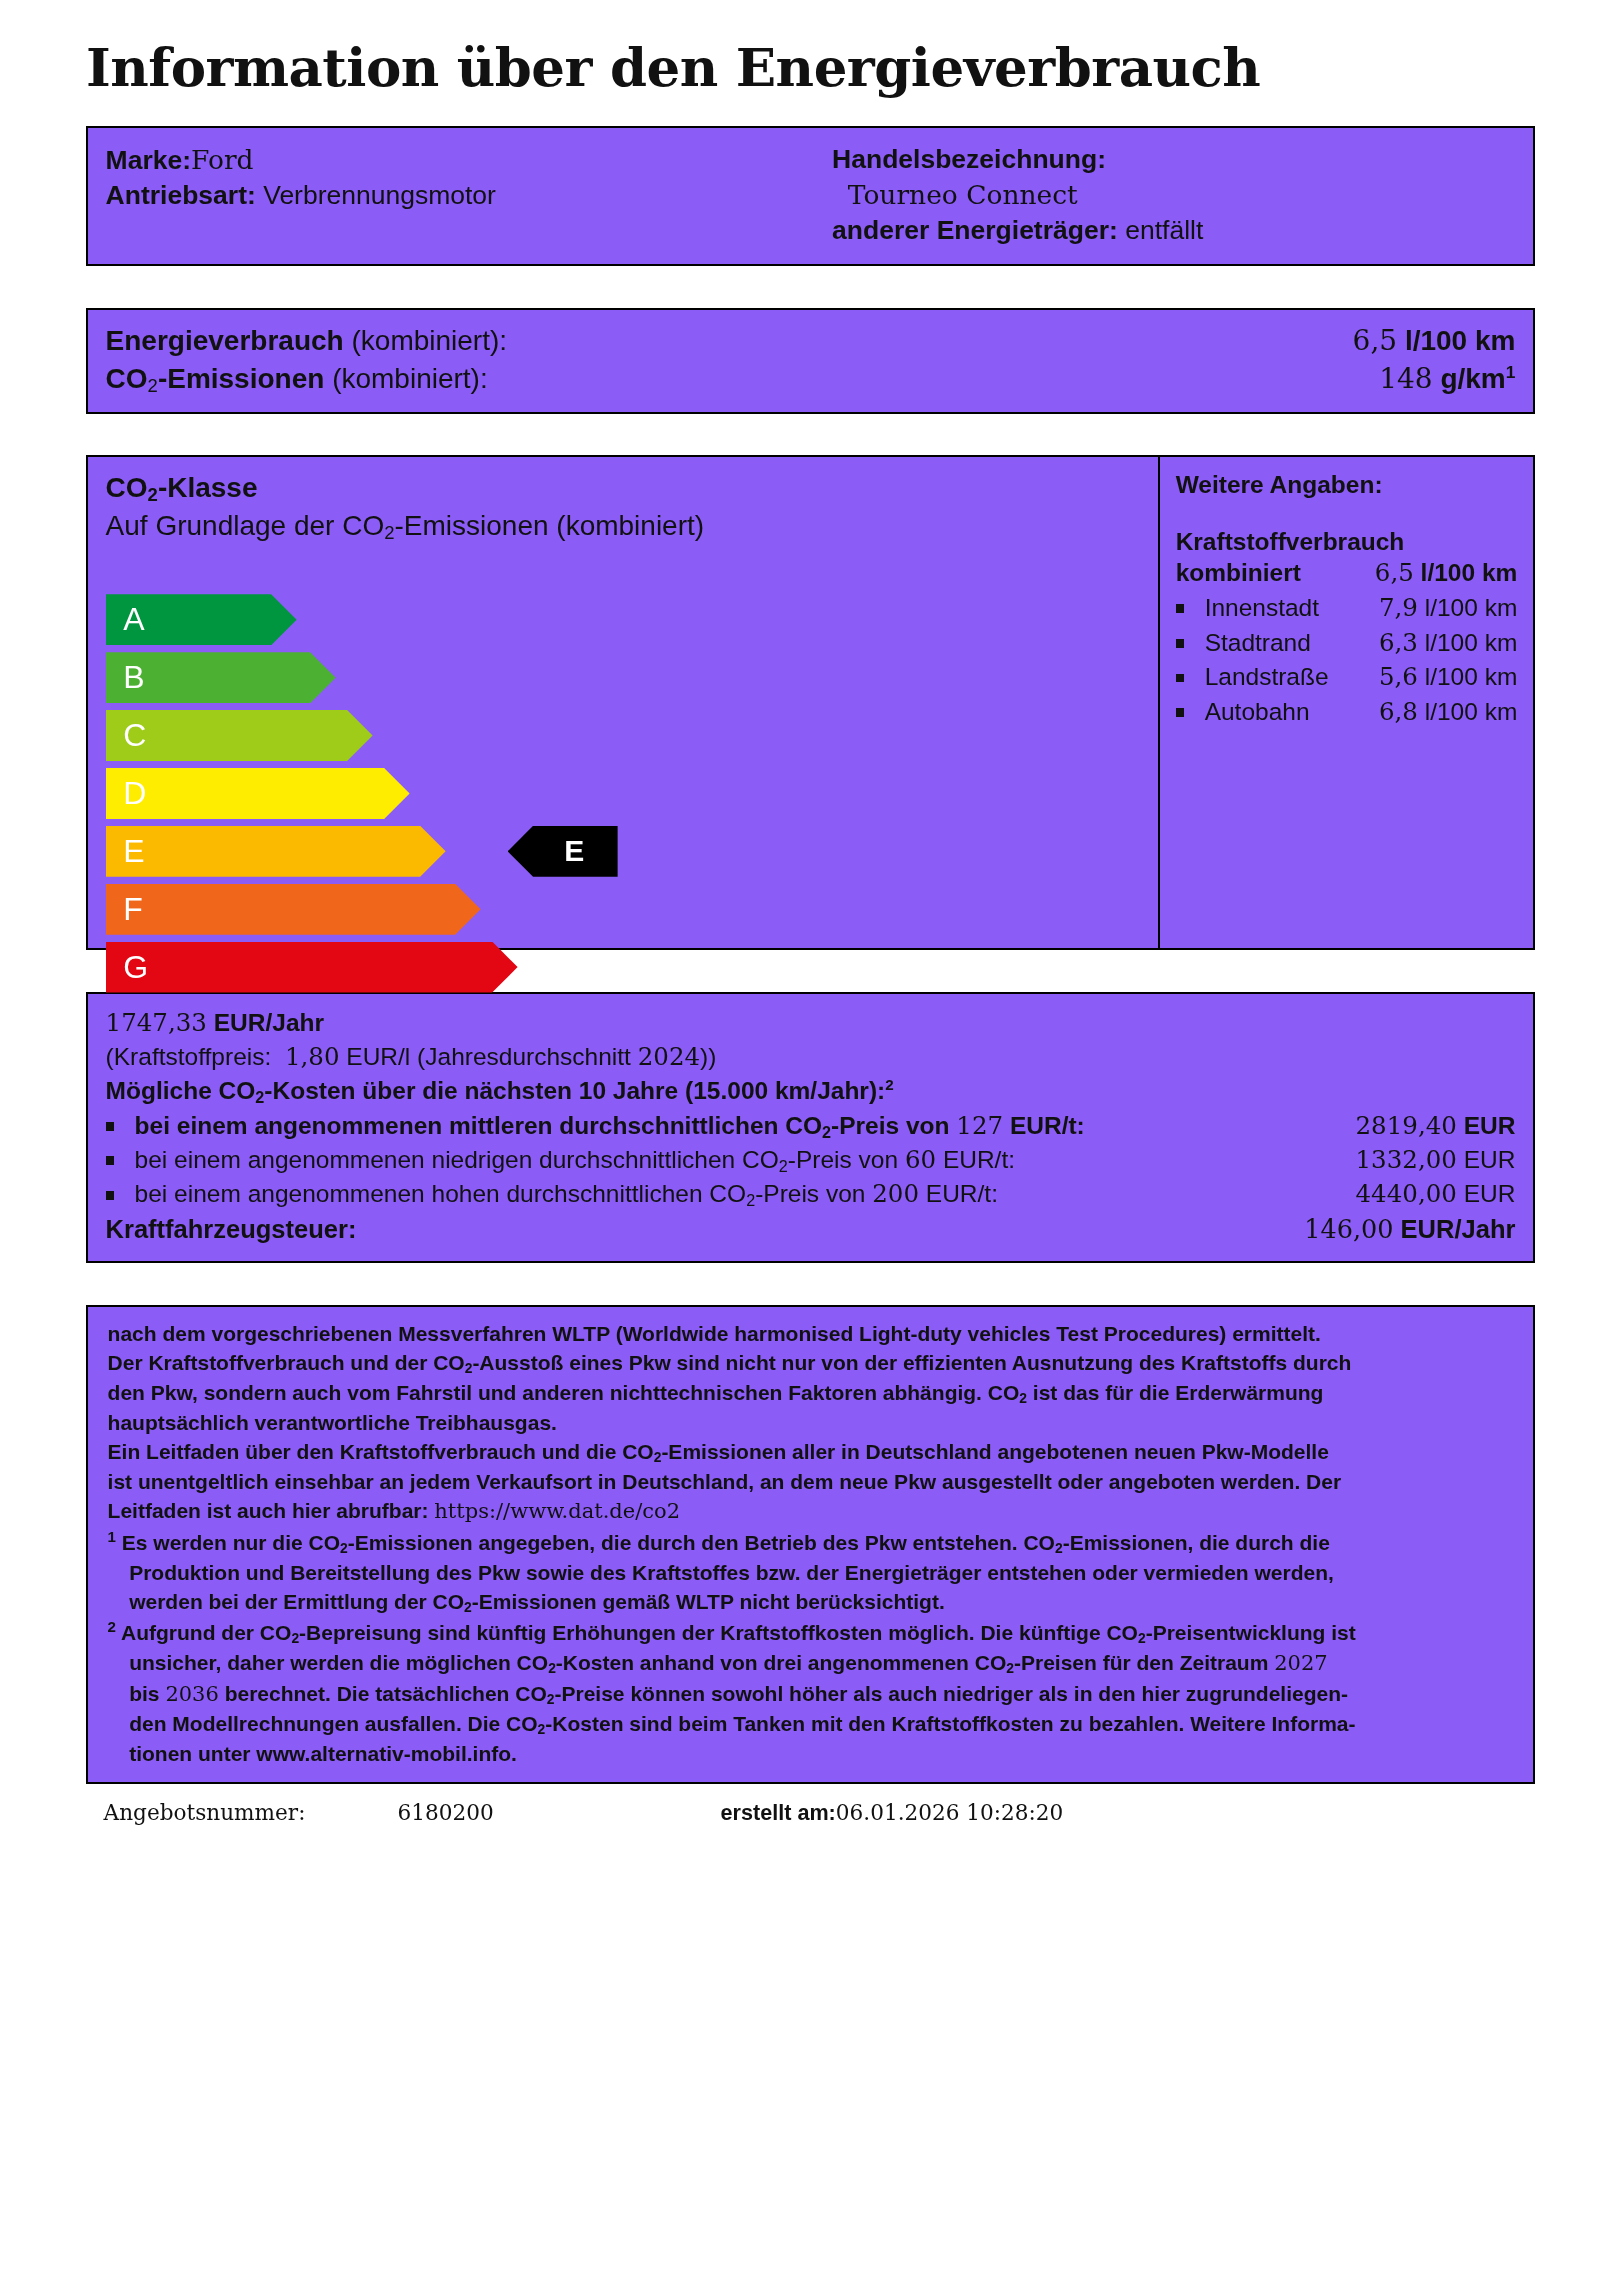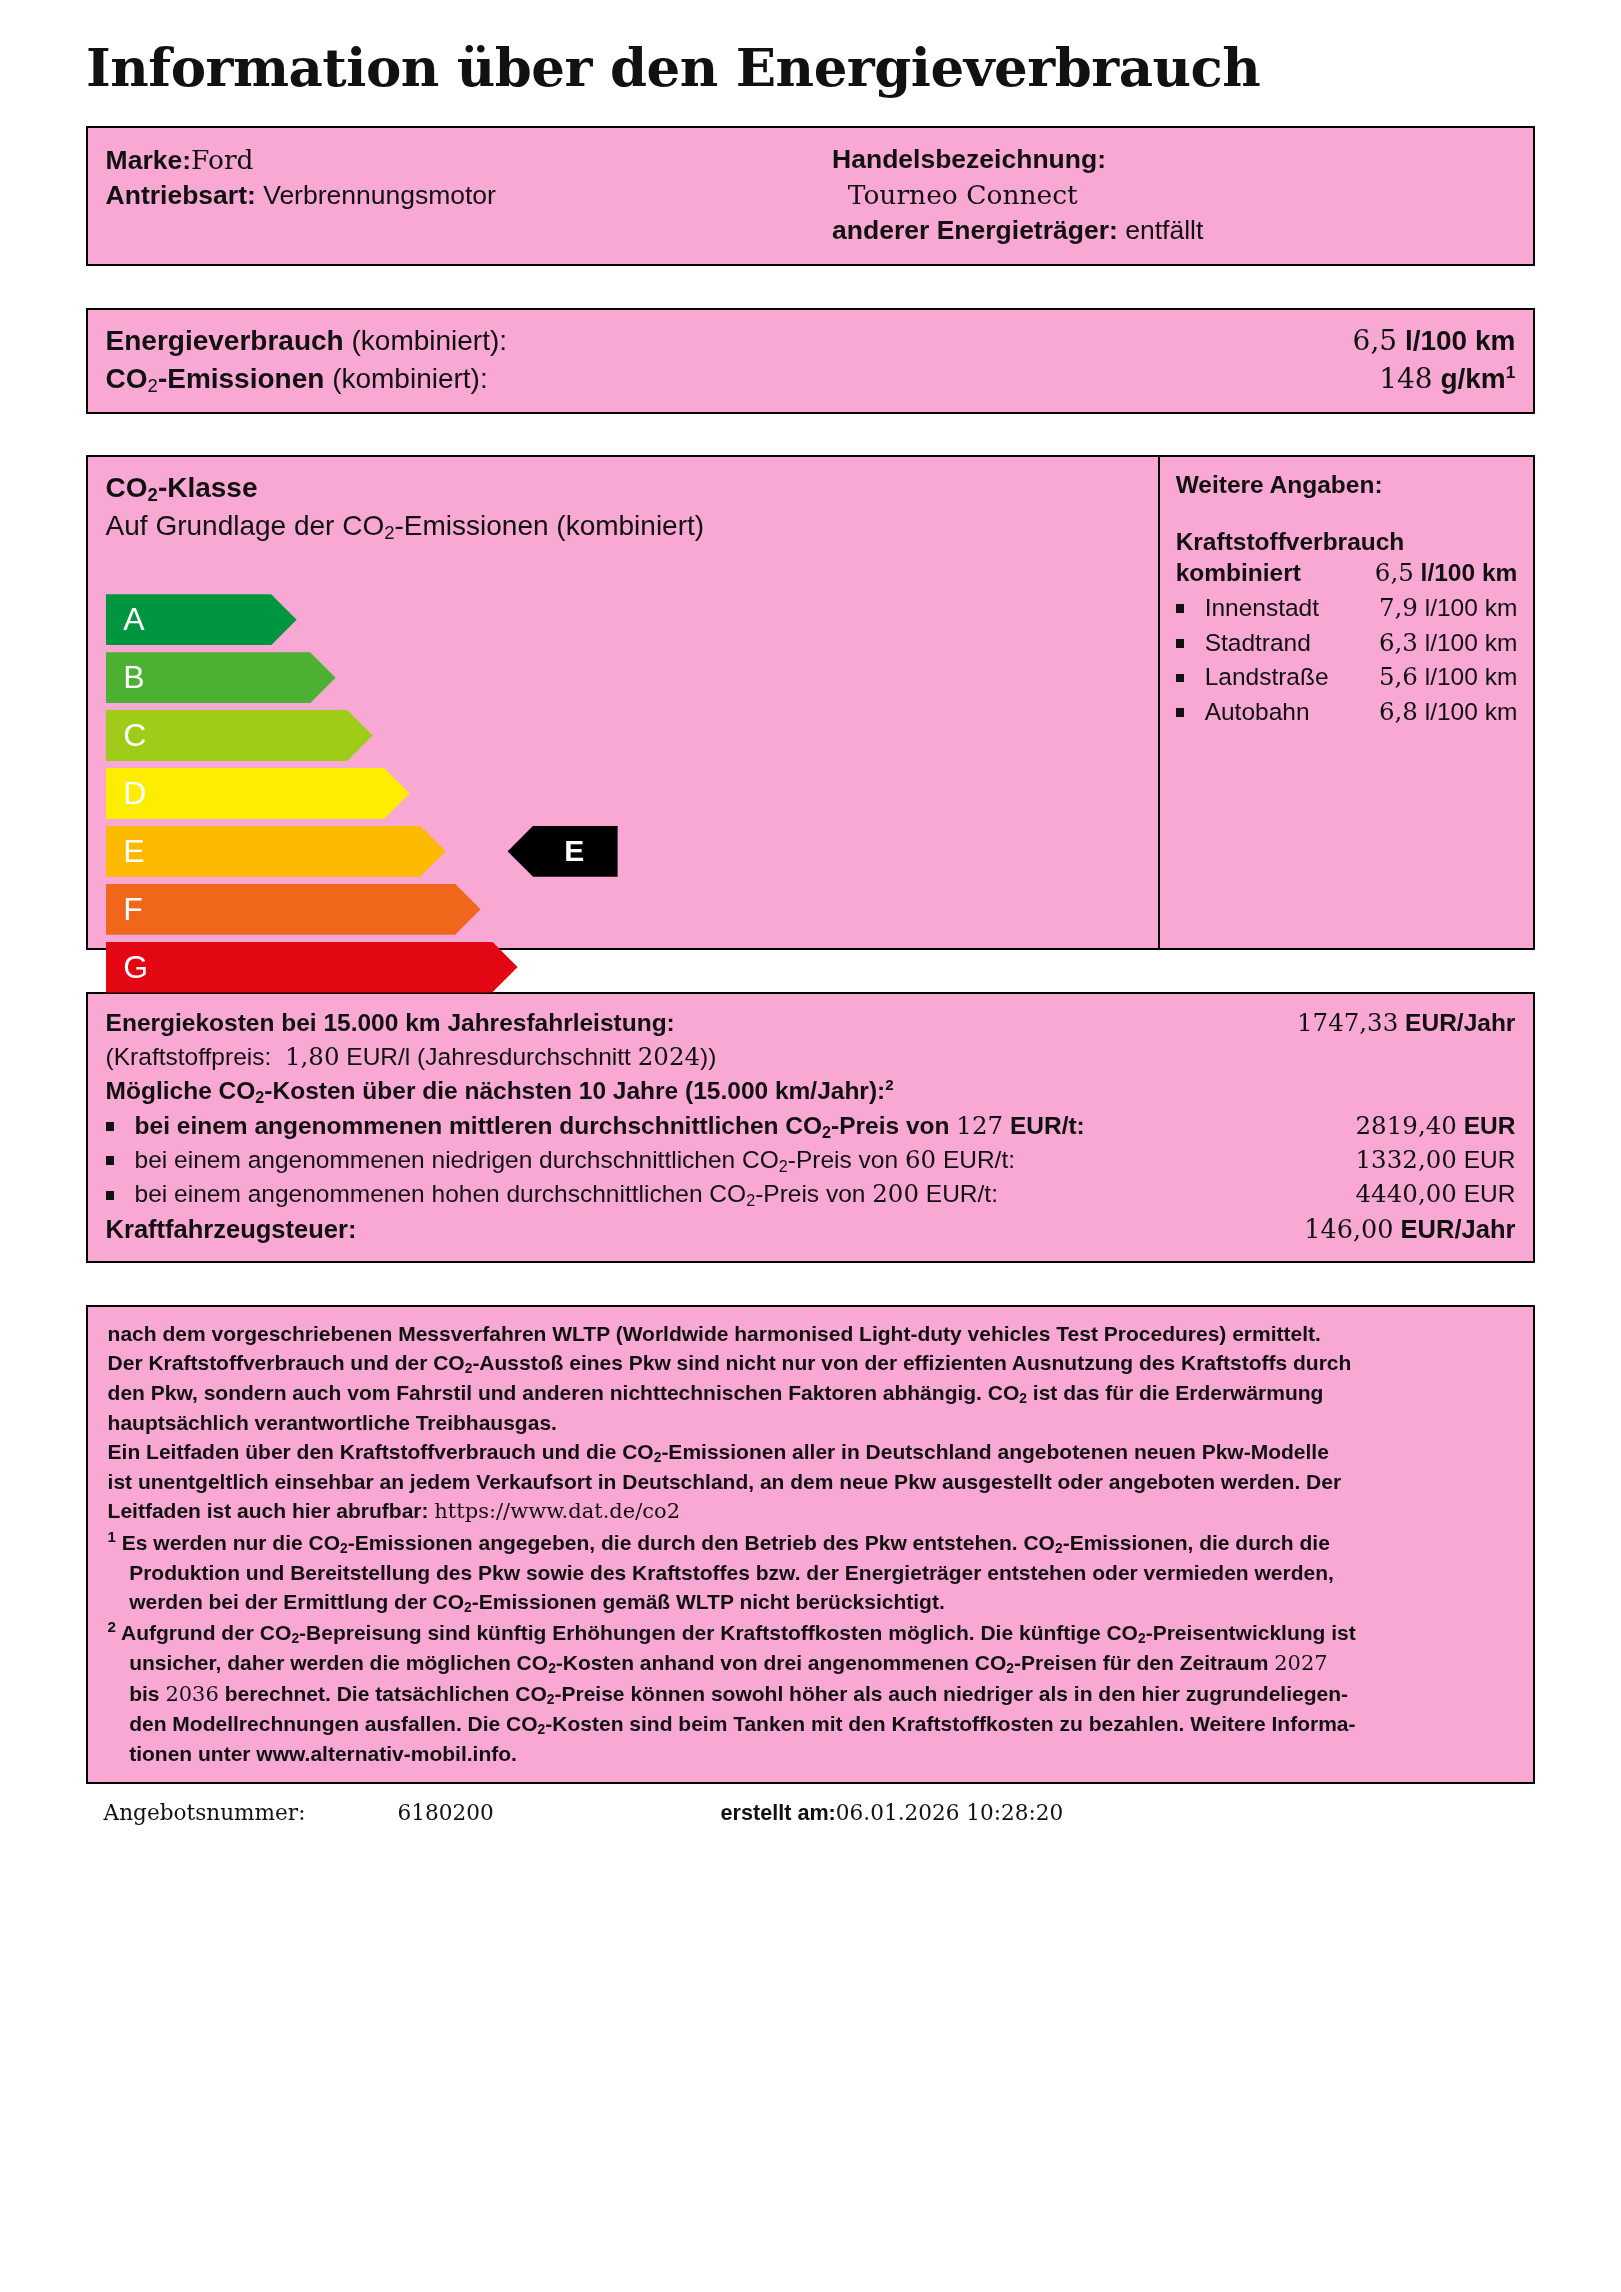--- a/index.html
+++ b/index.html
@@ -19,21 +19,21 @@
     font-weight:bold;
     font-size:53px;
     line-height:1.16;
     letter-spacing:-0.5px;
     margin: 7.8px 0 25.5px 0;
     color:#111;
   }
   .title .l2 { display:block; }
 
   
-  .box { border:2.9px solid #000; background:#f9a8d4;margin-top:28px; }
+  .box { border:2.9px solid #000; background:#8b5cf6;margin-top:28px; }
   .gap { height:13.7px; }
 
   
   .vehinfo { display:flex; padding:13.7px 17.6px 15.7px 17.6px; }
   .vi-col { width:50%; }
   .vi-col.right { padding-left:21.6px; }
   .vi-line { font-size:26.5px; line-height:1.34; white-space:nowrap; }
   .b { font-weight:bold; font-family:"Liberation Sans", sans-serif; }
   .serif { font-family:"DejaVu Serif", serif; font-weight:normal; }
   .reg { font-weight:normal; }
@@ -231,21 +231,20 @@
             <span class="v"><span class="num">6,8</span> <span>l/100 km</span></span>
           </div>
         </div>
     </div>
   </div>
 
   <div class="gap"></div>
 
   <div class="box costs">
     <div class="c-row bold">
-      <span>Energiekosten bei 15.000 km Jahresfahrleistung:</span>
       <span class="v"><span class="num">1747,33</span> <span>EUR/Jahr</span></span>
     </div>
     <div class="c-row">
       <span><span>(Kraftstoffpreis:</span><span class="sp-l"></span><span class="num">1,80</span> <span>EUR/l (Jahresdurchschnitt</span> <span class="num">2024</span><span>))</span></span>
     </div>
     <div class="c-row bold">
       <span><span>Mögliche CO</span><sub class="s2">2</sub><span>-Kosten über die nächsten 10 Jahre (15.000 km/Jahr):</span><sup class="fn">2</sup></span>
     </div>
     <div id="scenarios">
         <div class="c-row bold">

